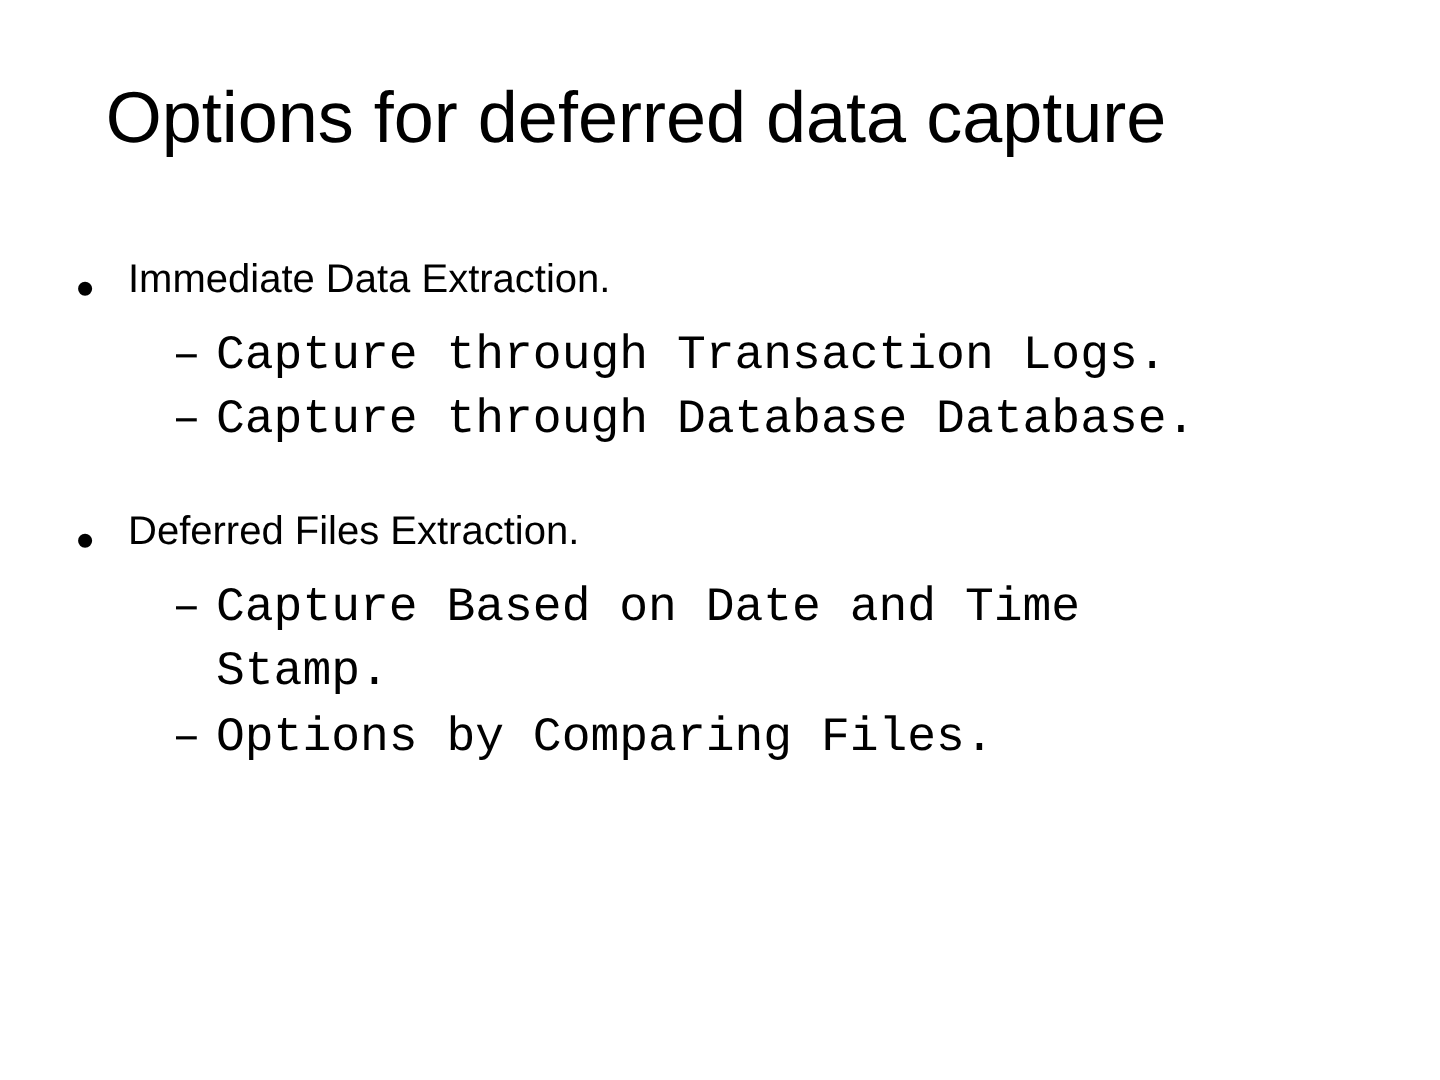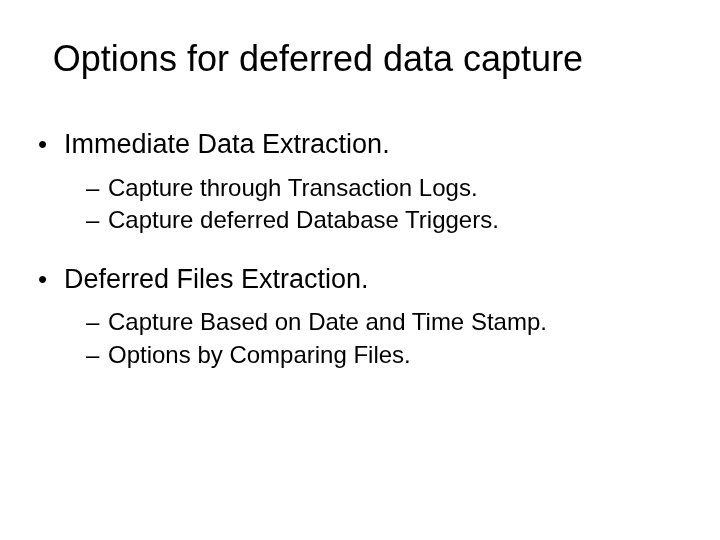--- a/index.html
+++ b/index.html
@@ -18,21 +18,21 @@
     padding: 28px 56px 36px 36px;
   }
   .title {
     font-size: 36px;
     font-weight: 400;
     text-align: center;
     margin: 10px 0 48px 0;
     letter-spacing: 0px;
   }
   .l1 {
-    font-size: 27px;
+    font-size: 20px;
     margin: 0 0 10px 0;
     padding-left: 28px;
     position: relative;
     line-height: 1.25;
   }
   .l1::before {
     content: "•";
     position: absolute;
     left: 2px;
     top: 0;
@@ -40,38 +40,39 @@
   }
   .l2-group {
     margin: 2px 0 26px 0;
   }
   .l2 {
     font-size: 24px;
     margin: 0;
     padding-left: 72px;
     position: relative;
     line-height: 1.35;
+    font-family: Liberation Mono, monospace;
   }
   .l2::before {
     content: "–";
     position: absolute;
     left: 50px;
     top: 0;
   }
 </style>
 </head>
 <body>
 
 <div class="slide">
   <h1 class="title">Options for deferred data capture</h1>
 
   <div class="l1">Immediate Data Extraction.</div>
   <div class="l2-group">
     <div class="l2">Capture through Transaction Logs.</div>
-    <div class="l2"> Capture deferred Database Triggers.</div>
+    <div class="l2"> Capture through Database Database.</div>
   </div>
 
   <div class="l1">Deferred Files Extraction.</div>
   <div class="l2-group">
     <div class="l2">Capture Based on Date and Time Stamp.</div>
     <div class="l2">Options by Comparing Files.</div>
   </div>
 </div>
 
 </body></html>

